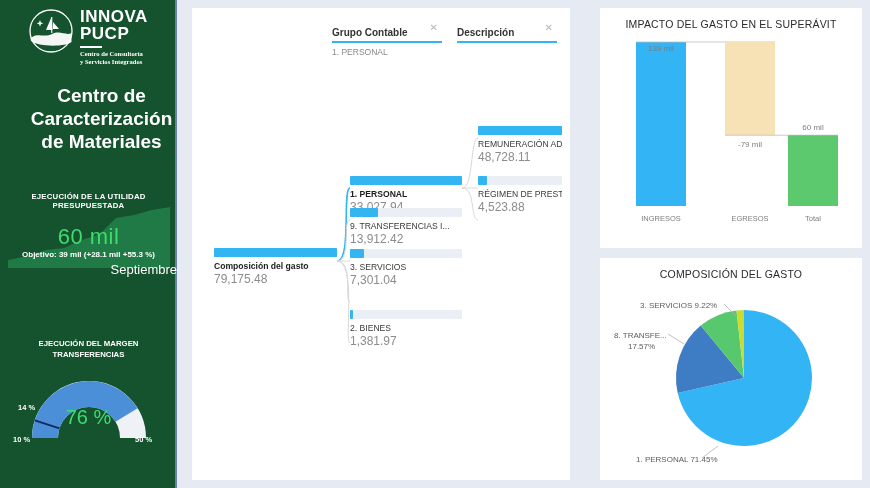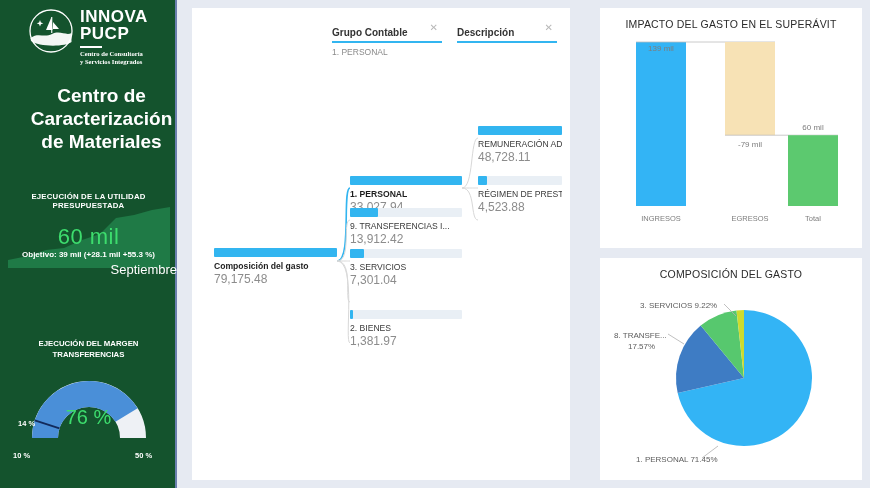--- a/index.html
+++ b/index.html
@@ -62,21 +62,21 @@
 
   .gauge-label {
     position: absolute; left: 0; top: 338px; width: 177px; text-align: center;
     color: #ffffff; font-size: 7.8px; font-weight: bold; line-height: 11px;
   }
   .gauge-wrap { position: absolute; left: 18px; top: 362px; width: 142px; height: 92px; }
   .gauge-value {
     position: absolute; left: 0; top: 406px; width: 177px; text-align: center;
     color: #3ddc6d; font-size: 20px;
   }
-  .g-tick { position: absolute; color: #ffffff; font-size: 7.5px; font-weight: bold; margin-top: 16px; }
+  .g-tick { position: absolute; color: #ffffff; font-size: 7.5px; font-weight: bold; }
   .g-tick-min  { left: 13px; top: 435px; }
   .g-tick-max  { left: 135px; top: 435px; }
   .g-tick-targ { left: 18px; top: 403px; }
 
   
   .card { position: absolute; background: #ffffff; }
   #card-tree  { left: 192px; top: 8px;  width: 378px; height: 472px; }
   #card-bar   { left: 600px; top: 8px;  width: 262px; height: 240px; }
   #card-pie   { left: 600px; top: 258px; width: 262px; height: 222px; }
 

